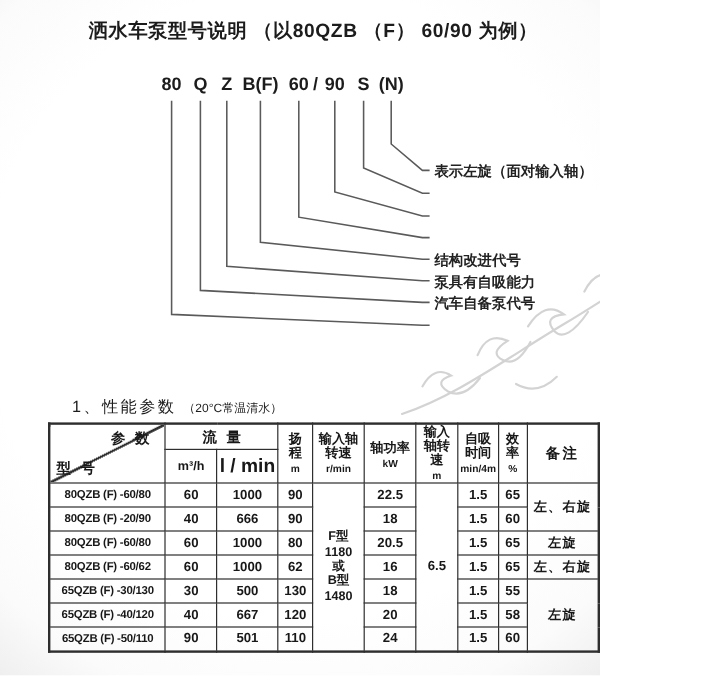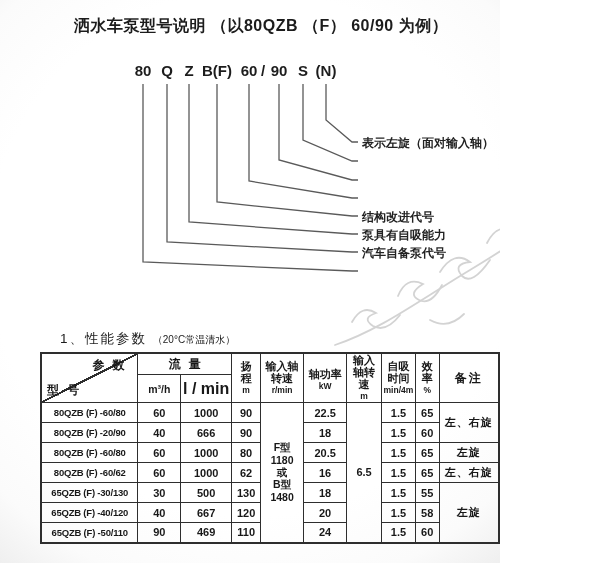--- a/index.html
+++ b/index.html
@@ -200,21 +200,21 @@
         <td class="num">40</td>
         <td class="num">667</td>
         <td class="num">120</td>
         <td class="num">20</td>
         <td class="num">1.5</td>
         <td class="num">58</td>
       </tr>
       <tr>
         <td class="model-cell">65QZB (F) -50/110</td>
         <td class="num">90</td>
-        <td class="num">469</td>
+        <td class="num">501</td>
         <td class="num">110</td>
         <td class="num">24</td>
         <td class="num">1.5</td>
         <td class="num">60</td>
       </tr>
     </tbody>
   </table>
 </div>
 
 </body></html>

